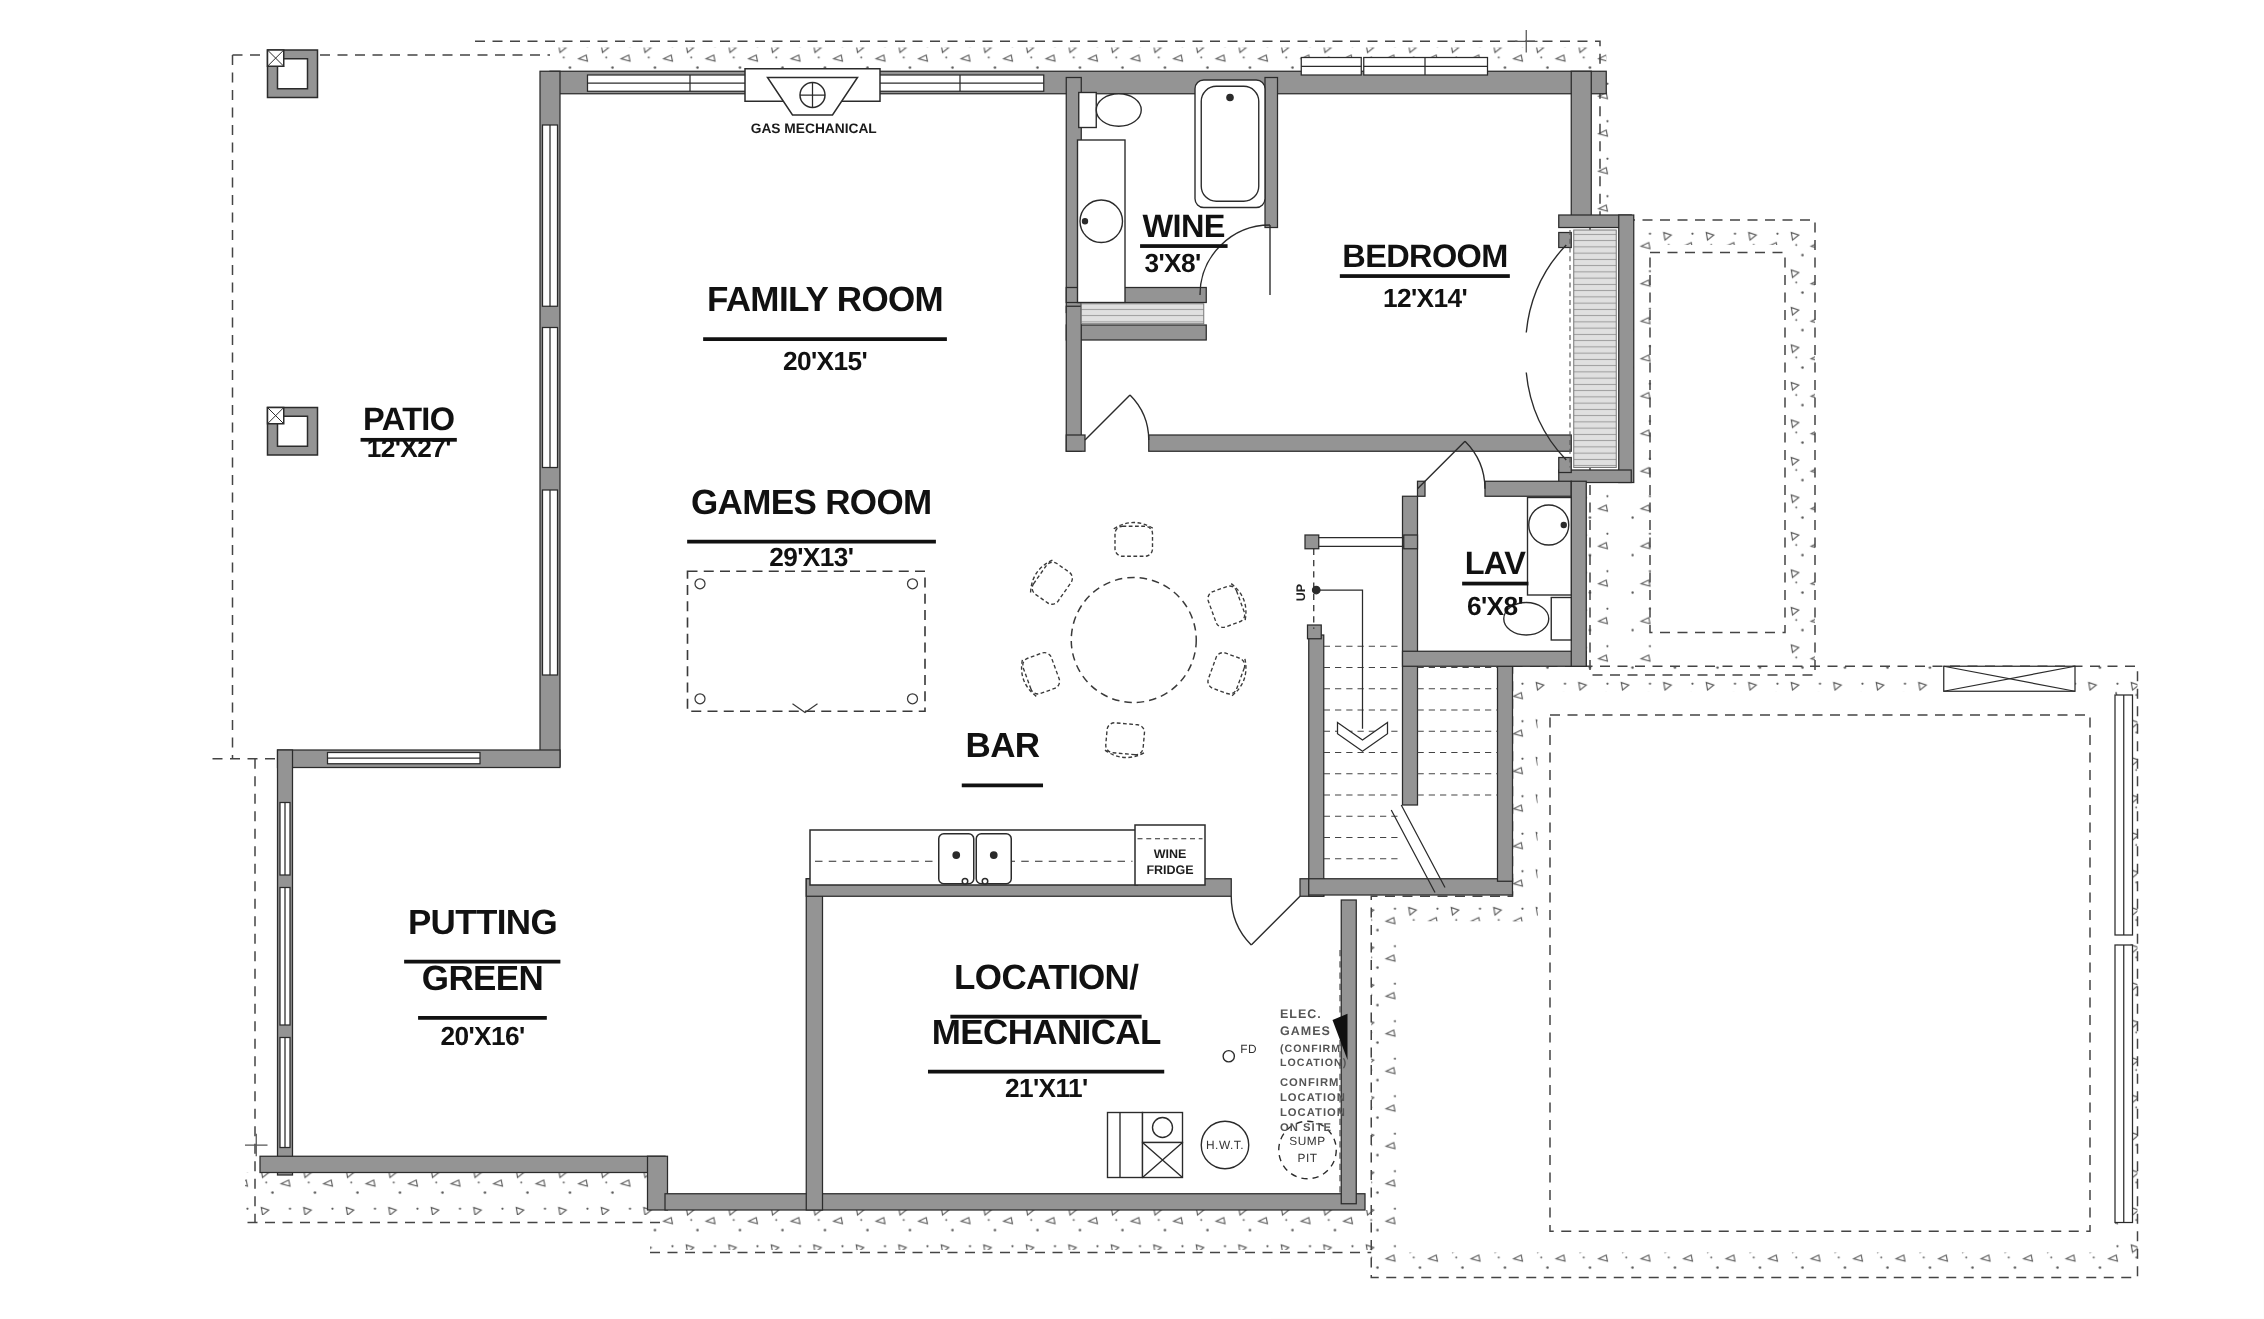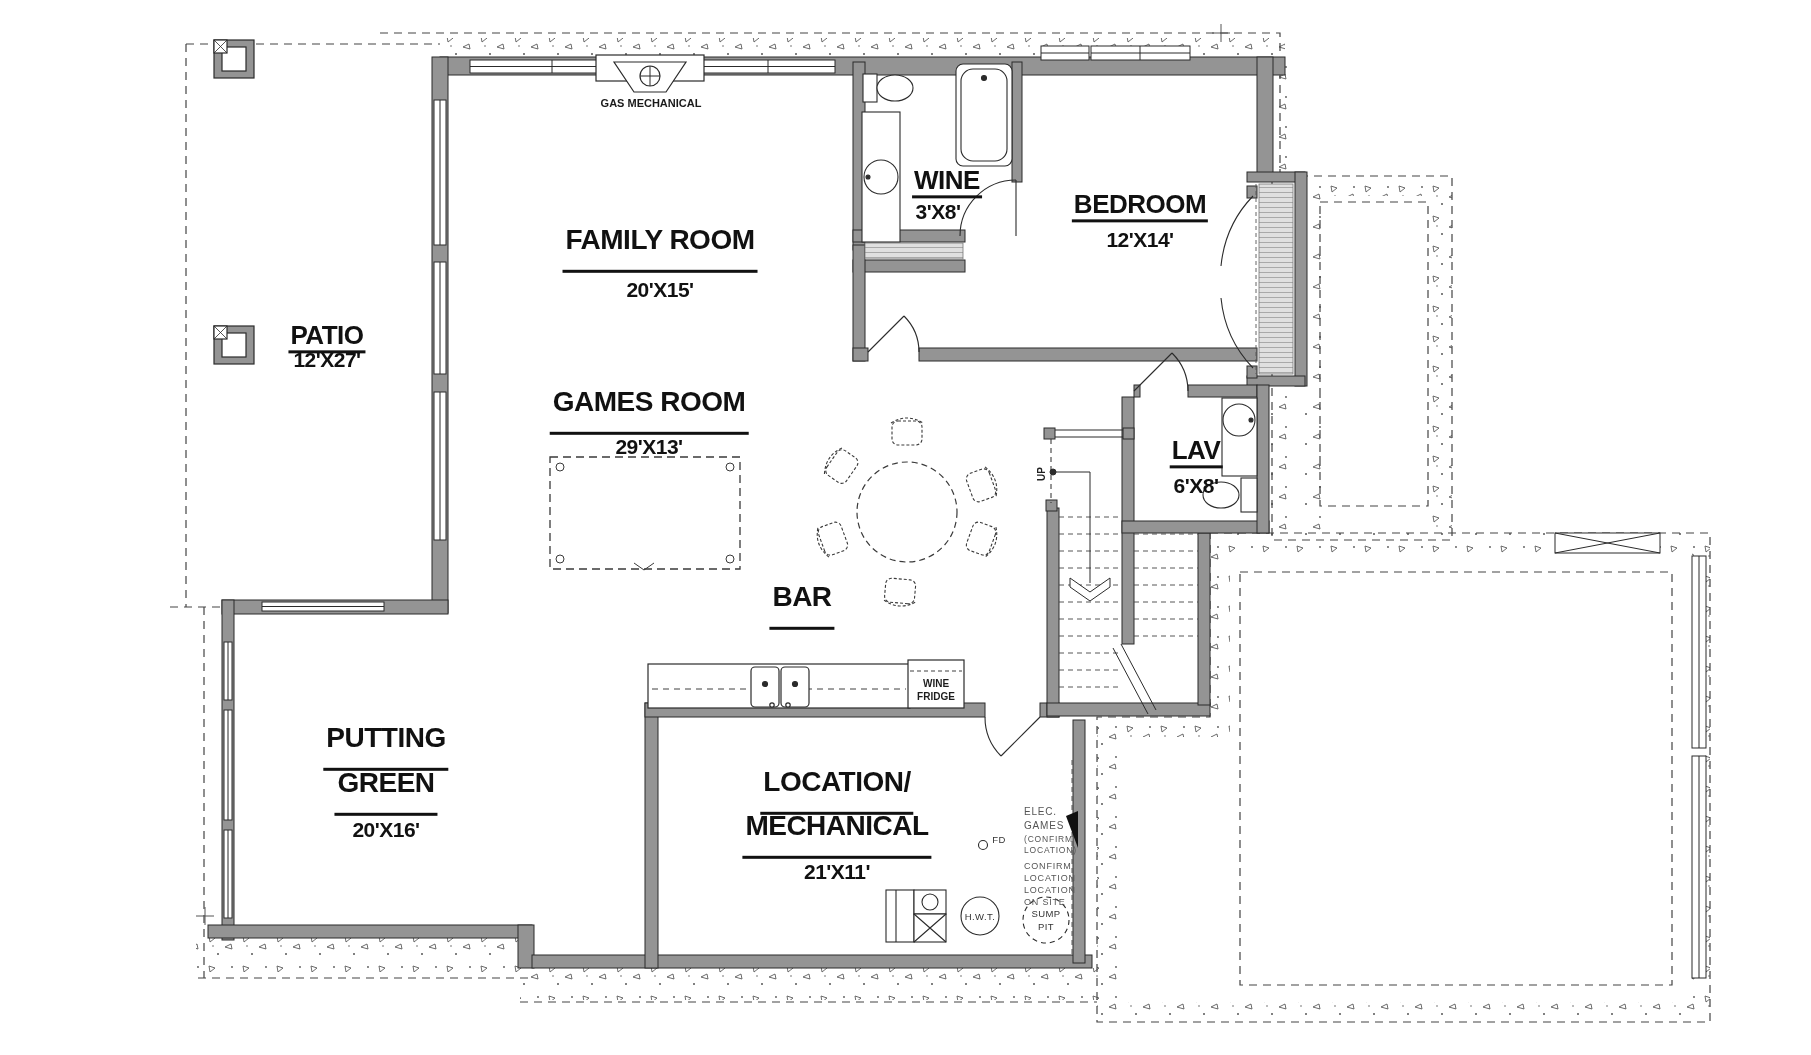--- a/index.html
+++ b/index.html
@@ -7,21 +7,21 @@
         font-family:"Liberation Sans",sans-serif;}
   svg{position:absolute;left:0;top:0;}
   .lbl{position:absolute;transform:translate(-50%,-50%);font-weight:bold;color:#111;
        white-space:nowrap;line-height:1.05;}
   .name{font-size:28px;border-bottom:3px solid #111;padding:0 3px 16px;letter-spacing:-0.5px;}
   .name-sm{font-size:26px;border-bottom:3px solid #111;padding:0 2px 1px;letter-spacing:-0.5px;}
   .dims{font-size:21px;letter-spacing:-0.5px;}
   .tiny{font-size:11px;font-weight:bold;color:#1a1a1a;letter-spacing:0px;}
   .fixture{font-size:10px;font-weight:bold;color:#1d1d1d;text-align:center;line-height:1.15;}
   .mech{font-size:9.5px;font-weight:normal;color:#333;letter-spacing:.4px;text-align:left;line-height:1.2;}
-  .note{position:absolute;transform:translate(0,-50%);font-weight:normal;color:#555;
+  .note{position:absolute;transform:translate(0,-50%);font-weight:bold;color:#555;
         font-size:9px;letter-spacing:.8px;white-space:nowrap;line-height:1.2;}
   .up{transform:translate(-50%,-50%) rotate(-90deg);font-size:10px;font-weight:bold;color:#222;}
 </style>
 </head>
 <body>
 
 <div id="plan">
 
 <svg width="1811" height="1055" viewBox="0 0 1811 1055">
   <defs>

